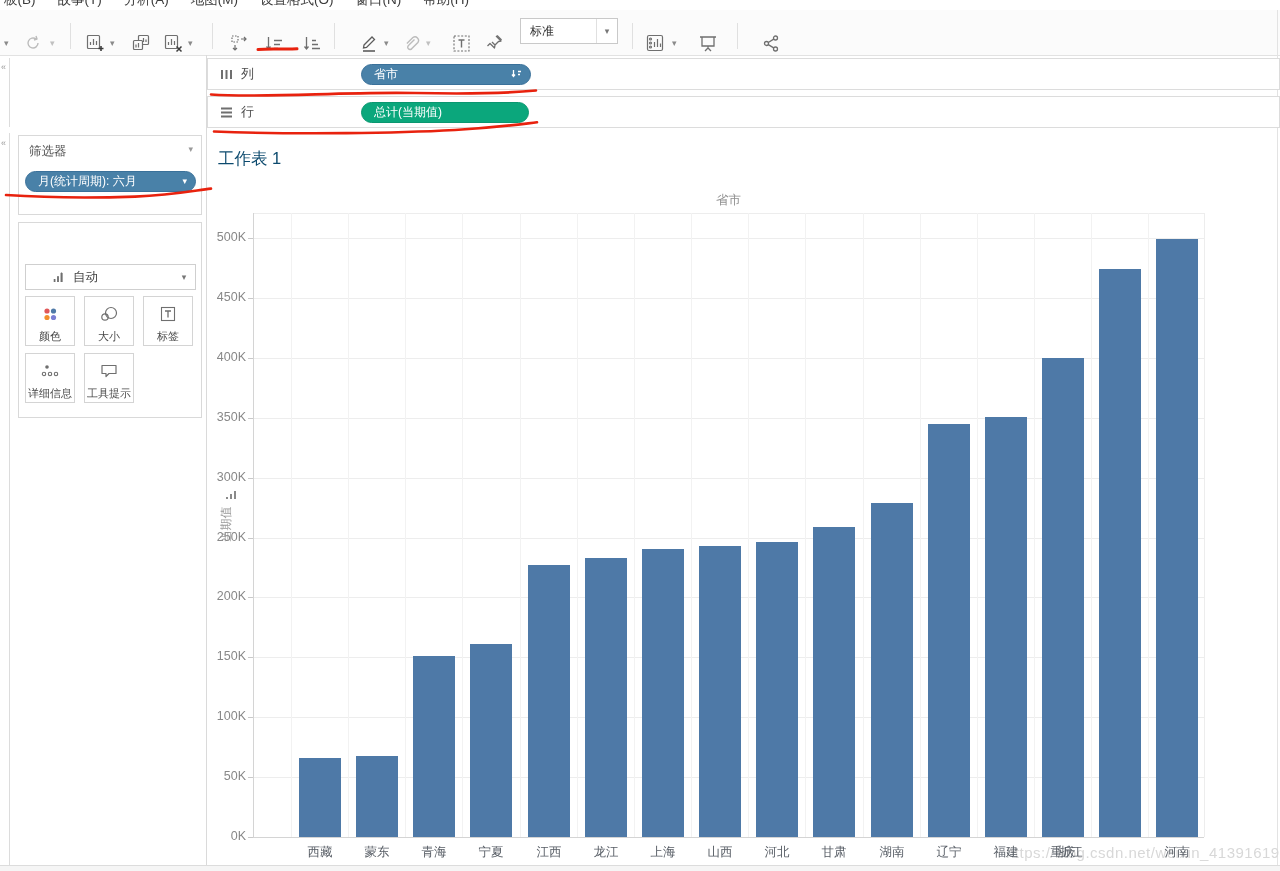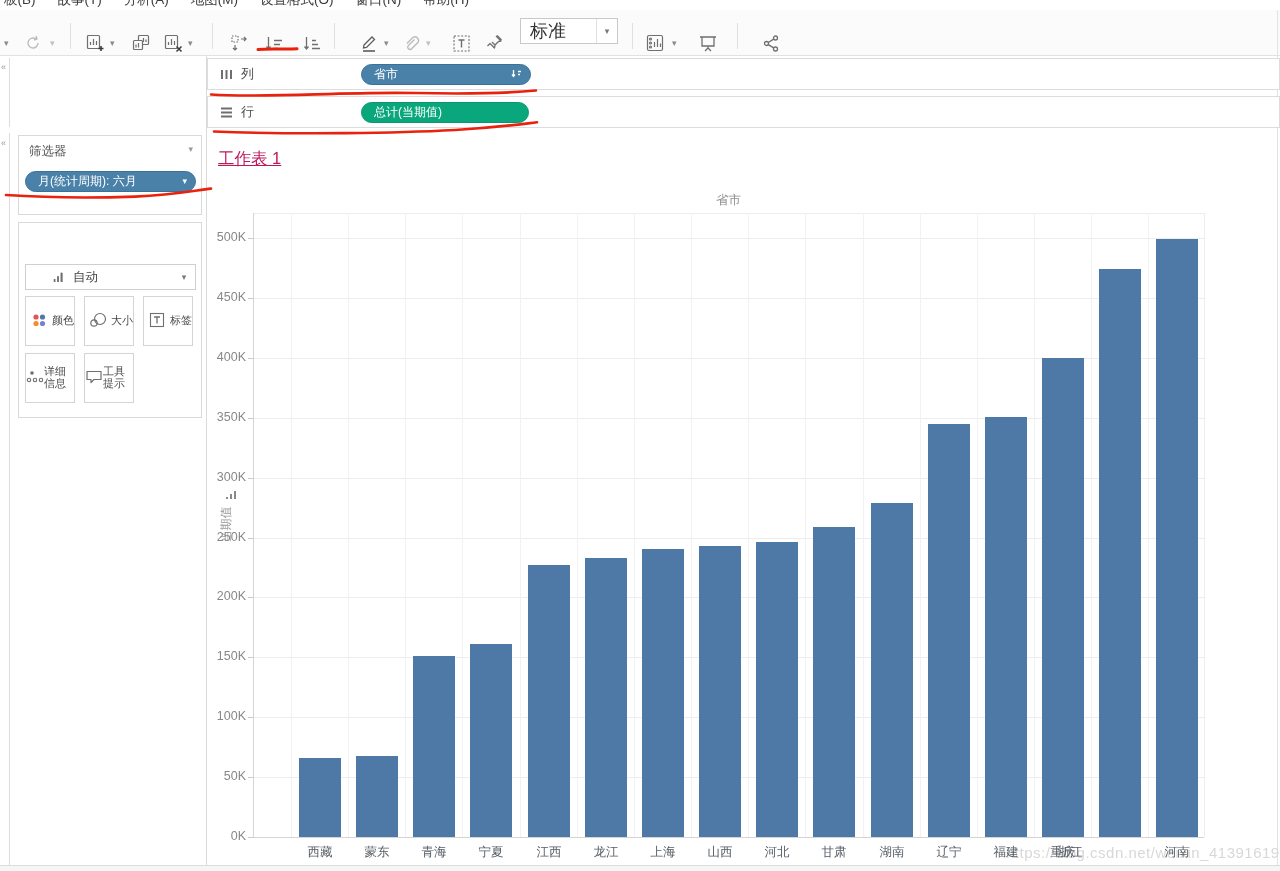--- a/index.html
+++ b/index.html
@@ -13,47 +13,47 @@
   .menubar-inner{transform:translateY(-9px);white-space:nowrap;font-size:13.5px;color:#3c3c3c;padding-left:4px;}
   .menubar-inner span{margin-right:22px;cursor:default;}
   
   .toolbar{left:0;top:10px;width:1280px;height:45px;background:#fbfbfb;border-bottom:1px solid #e2e2e2;}
   .tb{position:absolute;top:24px;height:18px;display:flex;align-items:center;}
   .tb svg{display:block;}
   .caret{font-size:9px;color:#8a8a8a;line-height:1;}
   .tsep{position:absolute;top:13px;width:1px;height:26px;background:#e0e0e0;}
   .preset{position:absolute;left:520px;top:8px;width:98px;height:26px;border:1px solid #c9c9c9;background:#fff;
     display:flex;align-items:center;box-sizing:border-box;}
-  .preset .ptext{flex:1;padding-left:9px;font-size:18px;color:#333;}
+  .preset .ptext{flex:1;padding-left:9px;font-size:12px;color:#333;}
   .preset .pcaret{width:20px;align-self:stretch;border-left:1px solid #e0e0e0;display:flex;align-items:center;justify-content:center;color:#777;font-size:9px;}
   
   .sliver-line{width:1px;background:#dcdcdc;}
   .sliver-ch{font-size:9px;color:#9a9a9a;}
   
   .card{position:absolute;border:1px solid #d9d9d9;background:#fff;box-sizing:border-box;}
   .card-title{font-size:12.5px;color:#4a4a4a;}
   .pill{height:21px;border-radius:11px;display:flex;align-items:center;box-sizing:border-box;
     font-size:12px;color:#fff;padding:0 8px 0 12px;cursor:pointer;}
   .pill-blue{background:#4981a8;border:1px solid #3a719a;}
   .pill-green{background:#0ba77c;border:1px solid #0a9770;}
   .pill .grow{flex:1;}
   .mark-btn{position:absolute;width:50px;height:50px;border:1px solid #d4d4d4;background:#fff;box-sizing:border-box;
-    display:flex;flex-direction:row;align-items:center;justify-content:flex-end;padding-bottom:3px;cursor:pointer;}
+    display:flex;flex-direction:column;align-items:center;justify-content:flex-end;padding-bottom:3px;cursor:pointer;}
   .mark-btn .mlabel{font-size:11px;color:#4a4a4a;line-height:12px;}
   .mark-btn .micon{flex:1;display:flex;align-items:center;justify-content:center;}
   .marks-dd{position:absolute;border:1px solid #cfcfcf;background:#fff;display:flex;align-items:center;box-sizing:border-box;padding-left:20px;}
   .marks-dd .ddtext{flex:1;font-size:12.5px;color:#444;padding-left:6px;}
   .marks-dd .ddcaret{width:22px;align-self:stretch;display:flex;align-items:center;justify-content:center;color:#777;font-size:9px;}
   
   .shelf{position:absolute;left:207px;width:1073px;height:32px;border:1px solid #dcdcdc;background:#fff;box-sizing:border-box;
     display:flex;align-items:center;}
   .shelf .slabel{font-size:13px;color:#4c4c4c;margin-left:8px;}
   .shelf .sicon{margin-left:12px;display:flex;align-items:center;}
   
-  .sheet-title{font-size:16.5px;color:#be185d;text-decoration:underline;}
+  .sheet-title{font-size:16.5px;color:#0c4a6e;}
   .col-header{font-size:12.5px;color:#8f8f8f;text-align:center;}
   .gridline-h{position:absolute;height:1px;background:#ededed;}
   .gridline-v{position:absolute;width:1px;background:#f2f2f2;}
   .axis-line{position:absolute;background:#d4d4d4;}
   .ytick-label{position:absolute;width:42px;text-align:right;font-size:12.5px;color:#888;}
   .ytick-mark{position:absolute;width:5px;height:1px;background:#c9c9c9;}
   .bar{position:absolute;background:#4e79a7;cursor:pointer;}
   .xlabel{position:absolute;width:60px;text-align:center;font-size:12.5px;color:#575d65;cursor:pointer;}
   .yaxis-title{font-size:12px;color:#999;width:60px;text-align:center;transform:rotate(-90deg);}
   .watermark{font-size:15px;color:#d8d8d8;letter-spacing:.5px;white-space:nowrap;}

